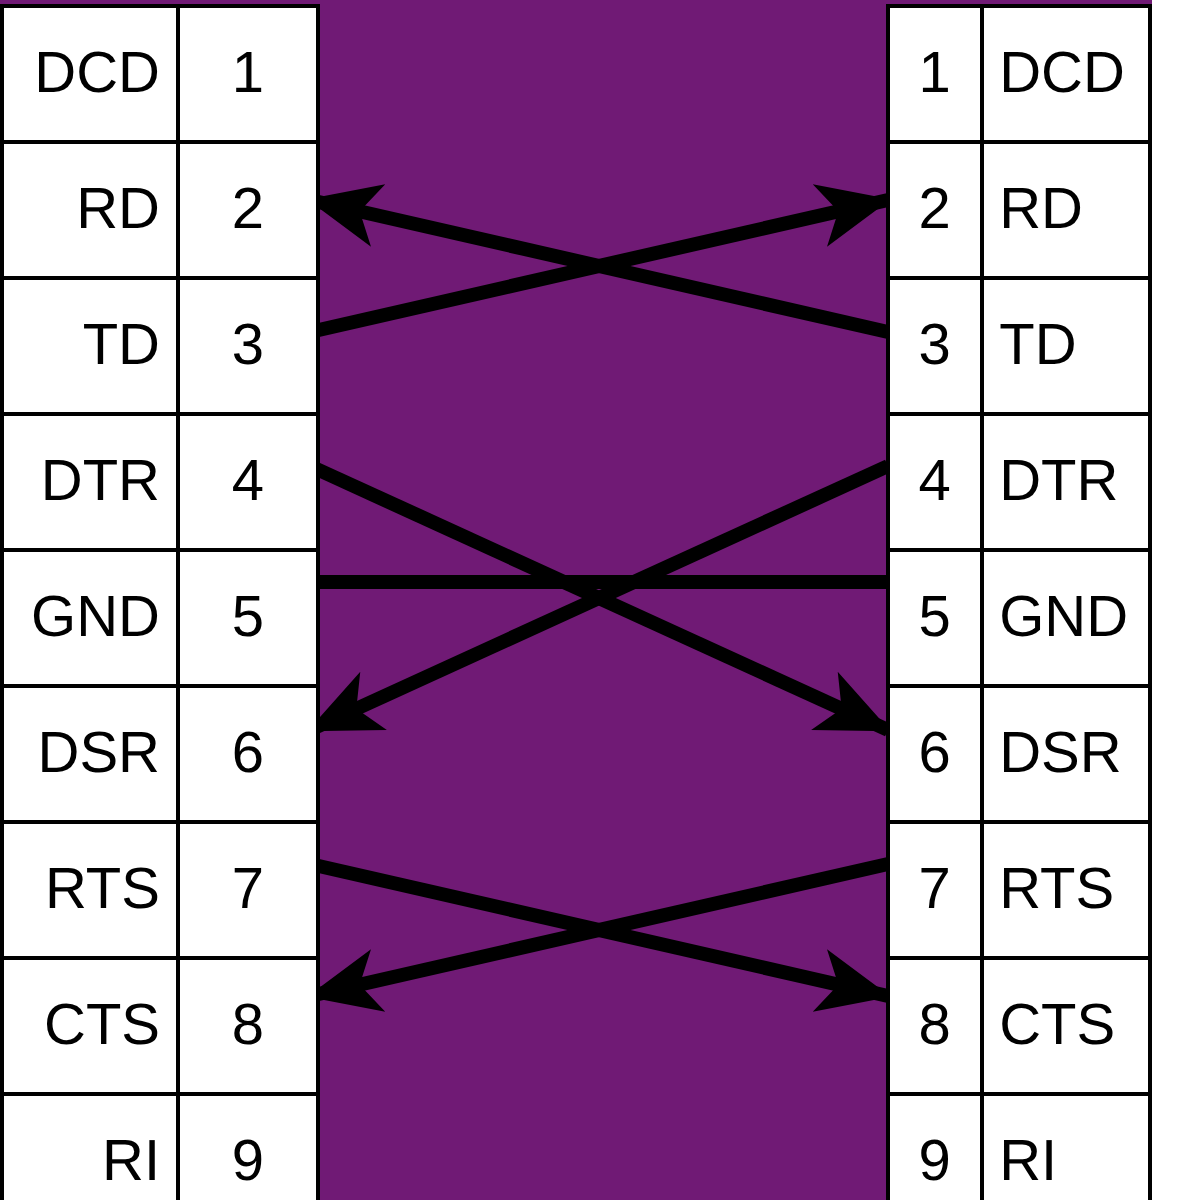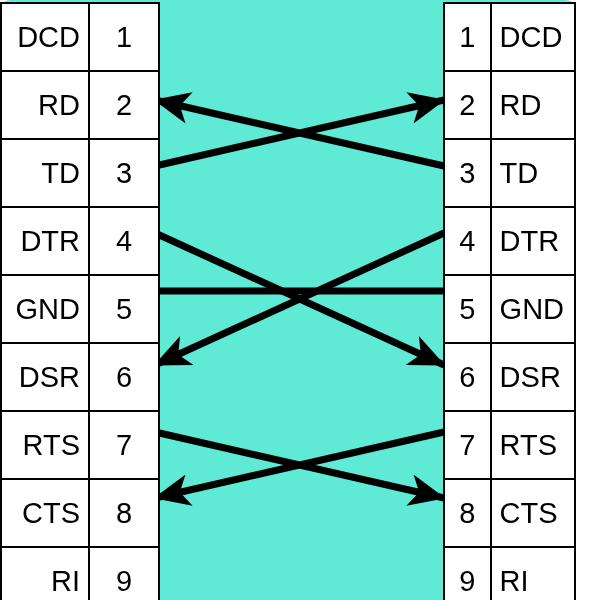--- a/index.html
+++ b/index.html
@@ -11,22 +11,21 @@
   body {
     width: 600px;
     height: 600px;
     overflow: hidden;
     font-family: "Liberation Sans", "DejaVu Sans", sans-serif;
   }
   #diagram {
     position: relative;
     width: 576px;
     height: 600px;
-    background: #5eead4;
-    border-radius: 10px;
+    background: #701a75;
   }
   #wires {
     position: absolute;
     left: 0;
     top: 0;
     width: 600px;
     height: 600px;
   }
   .conn-table {
     position: absolute;

